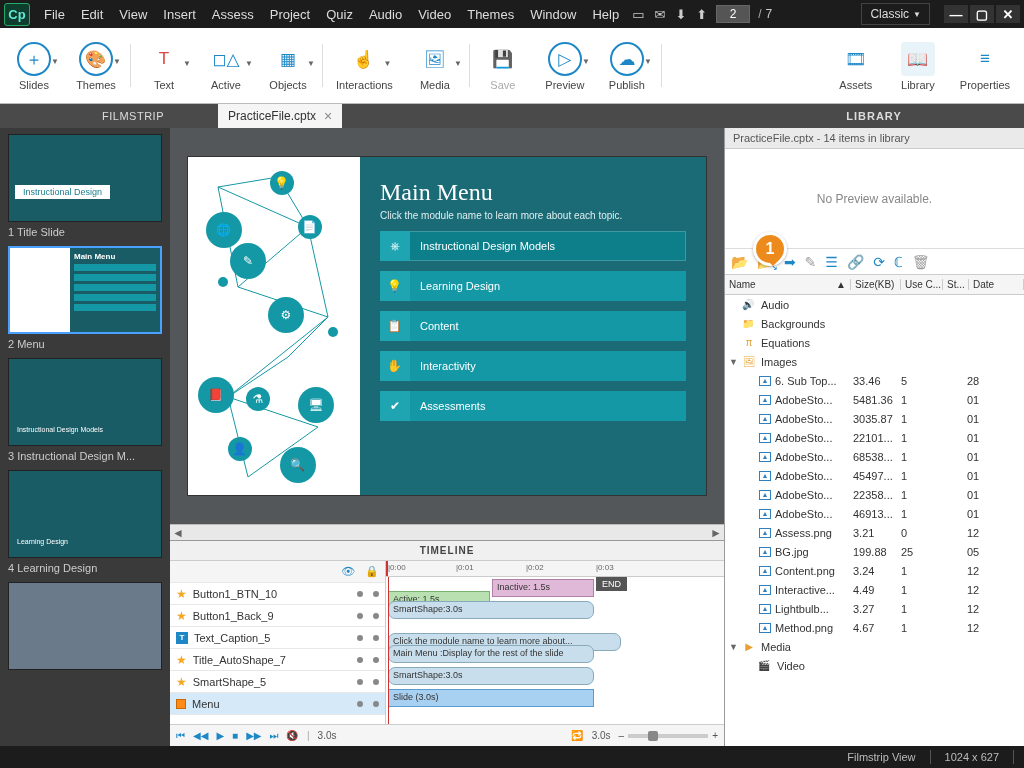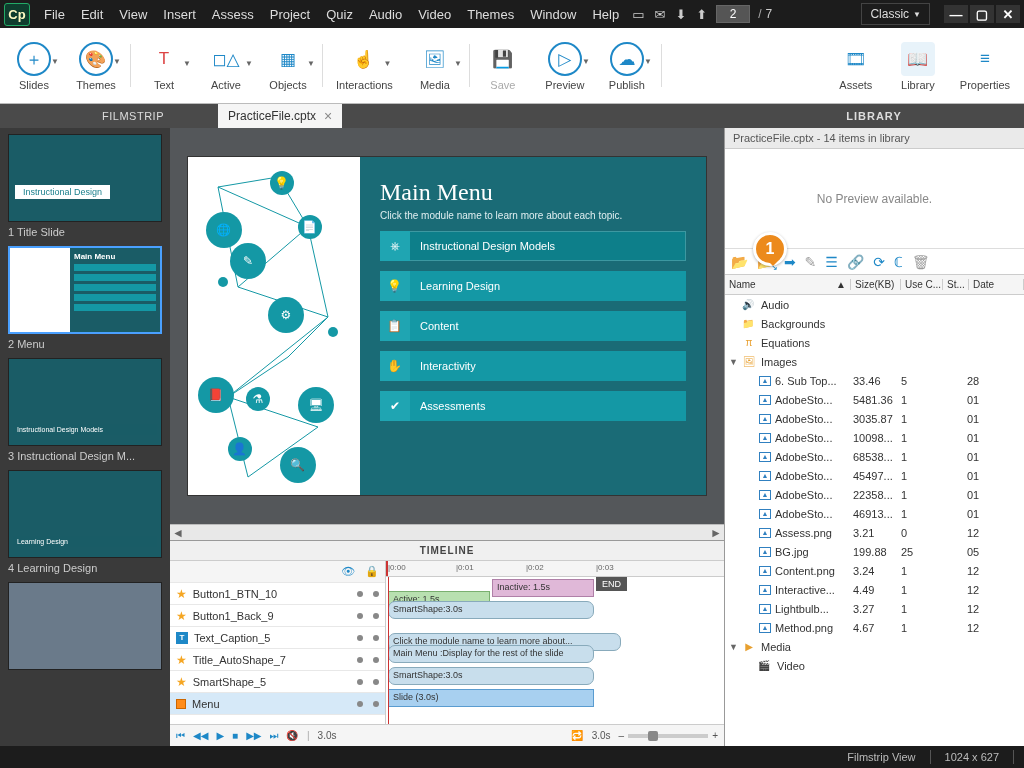--- a/index.html
+++ b/index.html
@@ -1,20 +1,20 @@
 <!DOCTYPE html>
 <html><head>
 <meta charset="utf-8">
 <style>
 * { box-sizing: border-box; margin: 0; padding: 0; font-family: "Segoe UI", Tahoma, sans-serif; }
 body { width: 1024px; height: 768px; overflow: hidden; background: #1a1a1a; font-size: 12px; color: #333; }
 
 
 .menubar { height: 28px; background: #1c1c1c; color: #ccc; display: flex; align-items: center; padding: 0 4px; }
-.menubar .app-icon { width: 26px; height: 23px; background:#0f3d2e; border:1px solid #2a6; color:#fef9c3; display:flex; align-items:center; justify-content:center; border-radius:3px; margin-right:6px; font-weight:bold; font-size:13px;}
+.menubar .app-icon { width: 26px; height: 23px; background:#0f3d2e; border:1px solid #2a6; color:#5eead4; display:flex; align-items:center; justify-content:center; border-radius:3px; margin-right:6px; font-weight:bold; font-size:13px;}
 .menubar .menu-item { padding: 0 8px; font-size: 13px; color: #ddd; cursor: default; }
 .menubar .spacer { flex: 1; }
 .menubar .page-box { width: 34px; height: 18px; background:#555; color:#fff; display:flex; align-items:center; justify-content:center; margin:0 4px; border:1px solid #666;}
 .menubar .divider { color:#aaa; margin:0 4px;}
 .menubar .workspace { margin-left:10px; padding:3px 8px; border:1px solid #444; color:#ddd; display:flex; align-items:center; gap:4px;}
 .winbtns { display:flex; margin-left:12px; }
 .winbtns div { width:24px; height:18px; background:#333; margin-left:2px; color:#fff; display:flex; align-items:center; justify-content:center; font-weight:bold; font-size:13px;}
 .menubar .micon{ margin:0 5px; color:#ccc; font-size:13px;}
 
 
@@ -509,21 +509,21 @@
             <span class="fico img-ico">▲</span>
             <span class="nm">AdobeSto...</span>
             <span class="sz">3035.87</span>
             <span class="uc">1</span>
             <span class="st"></span>
             <span class="dt">01</span>
           </div>
           <div class="lrow indent">
             <span class="fico img-ico">▲</span>
             <span class="nm">AdobeSto...</span>
-            <span class="sz">10098...</span>
+            <span class="sz">22101...</span>
             <span class="uc">1</span>
             <span class="st"></span>
             <span class="dt">01</span>
           </div>
           <div class="lrow indent">
             <span class="fico img-ico">▲</span>
             <span class="nm">AdobeSto...</span>
             <span class="sz">68538...</span>
             <span class="uc">1</span>
             <span class="st"></span>

